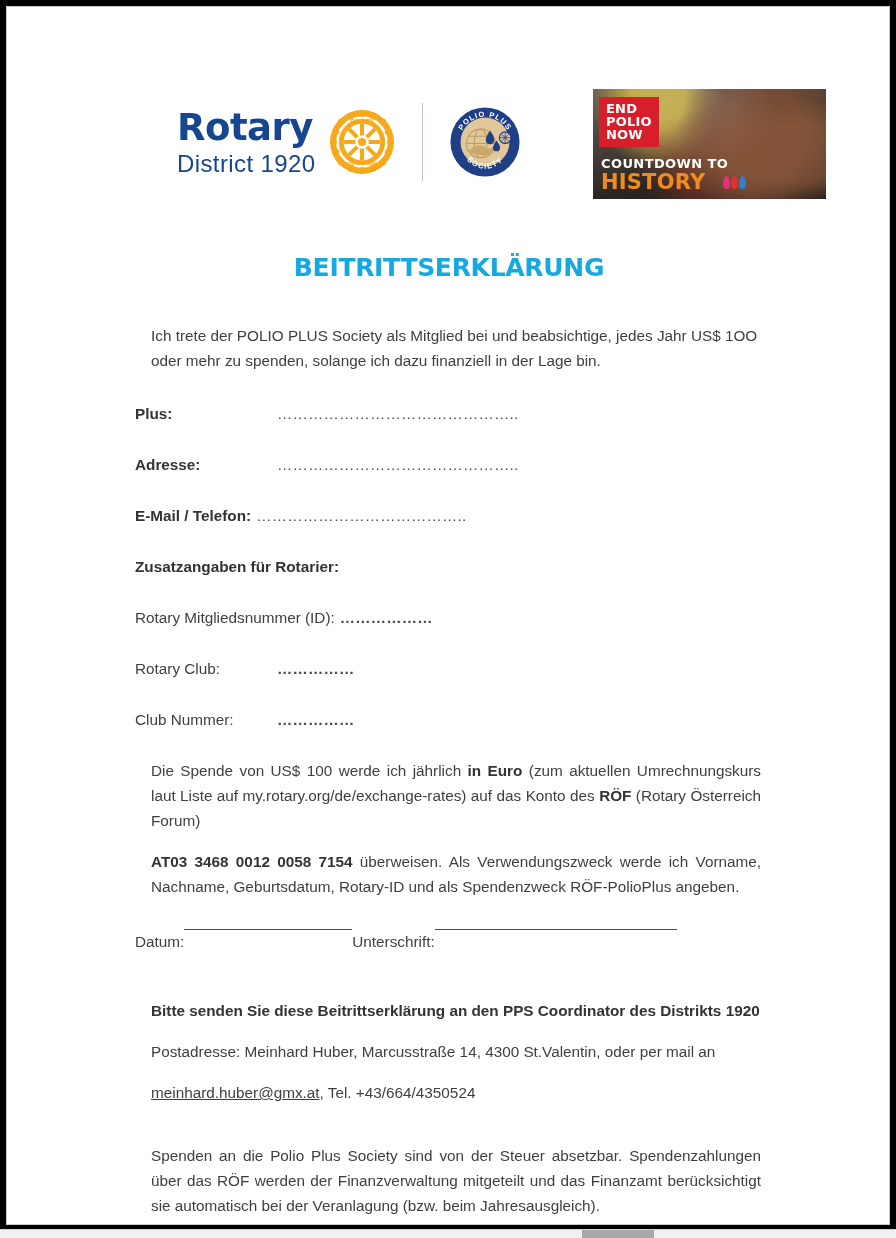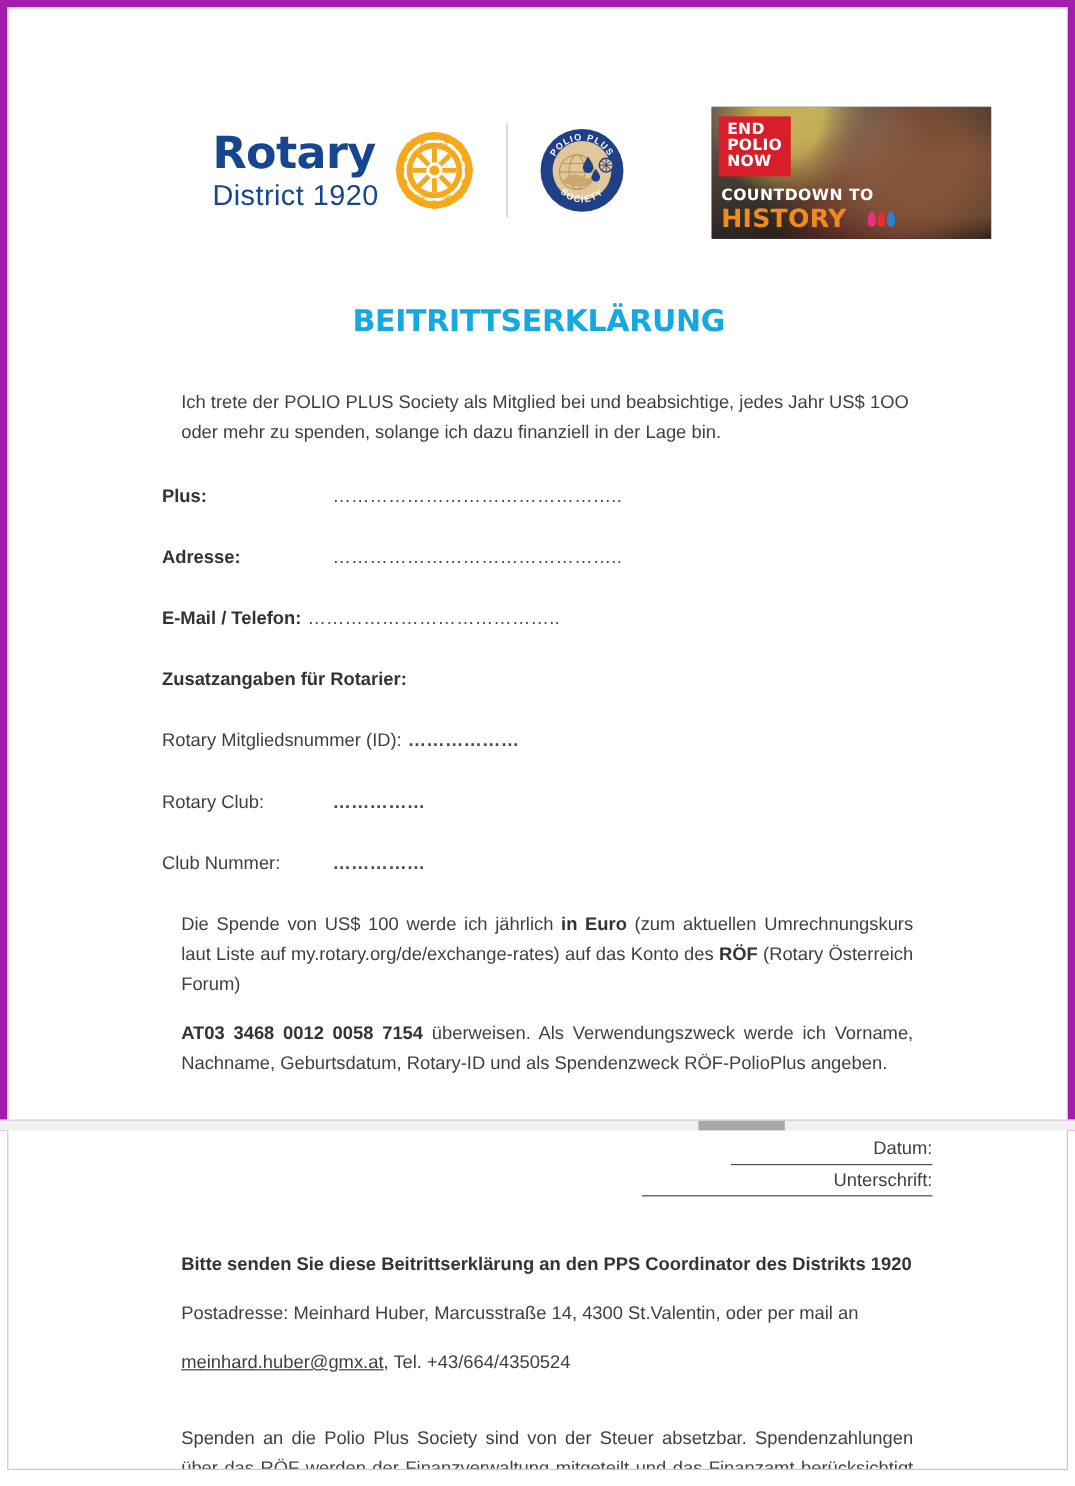--- a/index.html
+++ b/index.html
@@ -11,22 +11,22 @@
     width: 896px;
     height: 1238px;
     font-family: "Liberation Sans", sans-serif;
     overflow: hidden;
   }
 
   
   .viewer {
     position: relative;
     width: 896px;
-    height: 942px;
-    background: #a21caf;
+    height: 1238px;
+    background: #000000;
     box-sizing: border-box;
   }
   .page-sheet {
     position: absolute;
     left: 6px;
     top: 6px;
     width: 884px;
     height: 1219px;
     background: #ffffff;
     border: 1px solid #c9c9c9;
@@ -238,24 +238,23 @@
   .rot-row {
     display: flex;
     align-items: baseline;
     margin-bottom: 26px;
   }
   .rot-label { width: 142px; flex: 0 0 auto; }
   .rot-label.wide { width: auto; margin-right: 5px; }
 
   .sig-row {
     display: flex;
-    align-items: flex-end;
+    align-items: flex-start;
     white-space: nowrap;
-    margin-top: 18px;
-    flex-direction: column;
+    margin-top: 2px;
   }
   .rule {
     display: inline-block;
     border-bottom: 1px solid #4a4a4a;
     height: 0;
     vertical-align: baseline;
   }
   .rule.date { width: 168px; }
   .rule.sign { width: 242px; }
 

